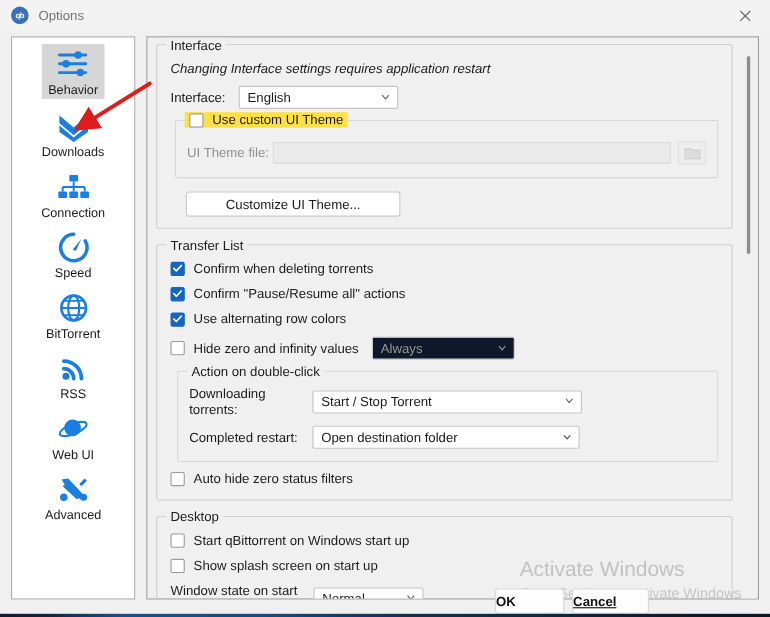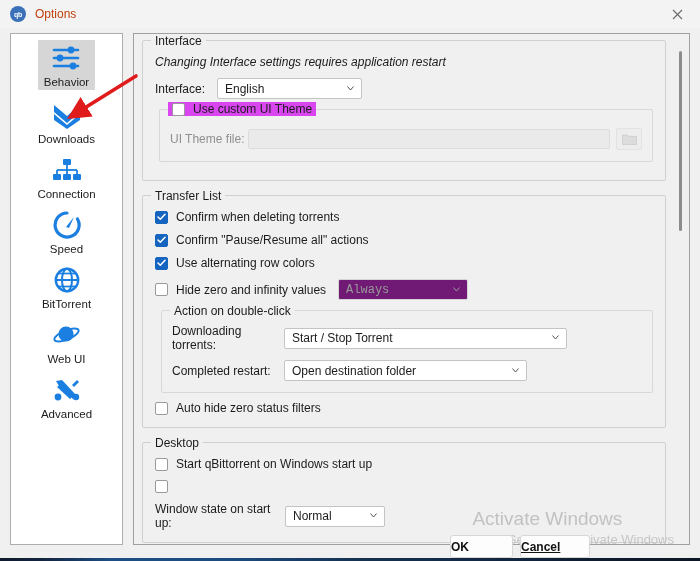--- a/index.html
+++ b/index.html
@@ -46,21 +46,21 @@
     justify-content: center;
     color: #fff;
     font-size: 7px;
     font-weight: bold;
     letter-spacing: -0.3px;
     font-family: "Liberation Sans", sans-serif;
   }
   #title-text {
     margin-left: 9px;
     font-size: 12px;
-    color: #c2410c;
+    color: #737373;
   }
   #close-btn {
     position: absolute;
     right: 0; top: 0;
     width: 45px; height: 28px;
     display: flex;
     align-items: center;
     justify-content: center;
     color: #5a5a5a;
     font-size: 14px;
@@ -211,24 +211,23 @@
     color: #1b1b1b;
     box-sizing: border-box;
   }
   .combo .chev {
     position: absolute;
     right: 7px; top: 50%;
     margin-top: -3px;
     width: 7px; height: 5px;
   }
   .combo.disabled {
-    background: #701a75;
+    background: #0f172a;
     border-color: #d5d5d5;
     color: #999999;
-    font-family: Liberation Mono, monospace;
   }
 
   
   .field {
     height: 20px;
     background: #eaeaea;
     border: 1px solid #dcdcdc;
     border-radius: 2px;
     box-sizing: border-box;
     flex: 1;
@@ -422,20 +421,30 @@
           <circle cx="13" cy="13" r="11.2" fill="none" stroke="#1a7fe0" stroke-width="2.4"></circle>
           <ellipse cx="13" cy="13" rx="5" ry="11.2" fill="none" stroke="#1a7fe0" stroke-width="2"></ellipse>
           <line x1="2" y1="13" x2="24" y2="13" stroke="#1a7fe0" stroke-width="2"></line>
           <line x1="4" y1="6.5" x2="22" y2="6.5" stroke="#1a7fe0" stroke-width="1.7"></line>
           <line x1="4" y1="19.5" x2="22" y2="19.5" stroke="#1a7fe0" stroke-width="1.7"></line>
         </svg>
       </div>
       <div class="lbl">BitTorrent</div>
     </div>
 
+    <div class="side-item">
+      <div class="ic">
+        <svg width="26" height="26" viewBox="0 0 26 26">
+          <circle cx="6" cy="20" r="3.2" fill="#1a7fe0"></circle>
+          <path d="M4 13.2 A9 9 0 0 1 13 22.2" stroke="#1a7fe0" stroke-width="3.4" fill="none" stroke-linecap="round"></path>
+          <path d="M4 6.2 A16 16 0 0 1 20 22.2" stroke="#1a7fe0" stroke-width="3.4" fill="none" stroke-linecap="round"></path>
+        </svg>
+      </div>
+      <div class="lbl">RSS</div>
+    </div>
 
     <div class="side-item">
       <div class="ic">
         <svg width="28" height="26" viewBox="0 0 28 26">
           <circle cx="13" cy="12" r="7.6" fill="#1a7fe0"></circle>
           <ellipse cx="13.5" cy="13" rx="13" ry="4.6" fill="none" stroke="#1a7fe0" stroke-width="1.9" transform="rotate(-22 13.5 13)"></ellipse>
         </svg>
       </div>
       <div class="lbl">Web UI</div>
     </div>
@@ -466,35 +475,38 @@
           <div class="lab" style="width:62px">Interface:</div>
           <div class="combo" style="width:145px">
             <span>English</span>
             <svg class="chev" viewBox="0 0 7 5">
               <path d="M0.5 0.5 L3.5 4 L6.5 0.5" fill="none" stroke="#555" stroke-width="1"></path>
             </svg>
           </div>
         </div>
 
         <div class="subgroup" style="margin-left:4px;margin-top:10px;padding-top:6px">
-          <div class="cbx-row" style="position:absolute;left:8px;top:-8px;background:#d946ef;padding:0 4px;margin:0;text-align:center;">
+          <div class="cbx-row" style="position:absolute;left:8px;top:-8px;background:#fde047;padding:0 4px;margin:0;text-align:center;">
             <span class="cbx off"></span>
             <span class="cbx-lab">Use custom UI Theme</span>
           </div>
           <div class="row" style="margin-top:12px;margin-bottom:2px">
             <div class="lab dim" style="width:78px">UI Theme file:</div>
             <div class="field"></div>
             <div class="browse-btn">
               <svg width="15" height="12" viewBox="0 0 15 12">
                 <path d="M0.5 2 L5.5 2 L6.8 3.4 L14.5 3.4 L14.5 11.5 L0.5 11.5 Z" fill="#dcdcdc" stroke="#cbcbcb" stroke-width="0.8"></path>
               </svg>
             </div>
           </div>
         </div>
 
+        <div class="pushbtn" style="width:195px;margin-left:14px;margin-top:4px">
+          <span>Customize UI Theme...</span>
+        </div>
       </div>
 
       <div class="group" style="margin-top:14px">
         <div class="g-title">Transfer List</div>
 
         <div class="cbx-row">
           <span class="cbx on">
             <svg width="9" height="8" viewBox="0 0 9 8">
               <path d="M1 4 L3.3 6.3 L8 1.3" fill="none" stroke="#ffffff" stroke-width="1.5" stroke-linecap="round" stroke-linejoin="round"></path>
             </svg>
@@ -529,21 +541,21 @@
               <path d="M0.5 0.5 L3.5 4 L6.5 0.5" fill="none" stroke="#9a9a9a" stroke-width="1"></path>
             </svg>
           </div>
         </div>
 
         <div class="subgroup" style="margin-top:10px">
           <div class="g-title">Action on double-click</div>
 
           <div class="row">
             <div class="lab" style="width:112px">Downloading torrents:</div>
-            <div class="combo" style="width:283px">
+            <div class="combo" style="width:245px">
               <span>Start / Stop Torrent</span>
               <svg class="chev" viewBox="0 0 7 5">
                 <path d="M0.5 0.5 L3.5 4 L6.5 0.5" fill="none" stroke="#555" stroke-width="1"></path>
               </svg>
             </div>
           </div>
 
           <div class="row" style="margin-bottom:2px">
             <div class="lab" style="width:112px">Completed restart:</div>
             <div class="combo" style="width:243px">
@@ -564,20 +576,21 @@
       <div class="group" style="margin-top:14px">
         <div class="g-title">Desktop</div>
 
         <div class="cbx-row">
           <span class="cbx off"></span>
           <span class="cbx-lab">Start qBittorrent on Windows start up</span>
         </div>
 
         <div class="cbx-row">
           <span class="cbx off"></span>
+          <span class="cbx-lab">Show splash screen on start up</span>
         </div>
 
         <div class="row">
           <div class="lab" style="width:130px">Window state on start up:</div>
           <div class="combo" style="width:100px">
             <span>Normal</span>
             <svg class="chev" viewBox="0 0 7 5">
               <path d="M0.5 0.5 L3.5 4 L6.5 0.5" fill="none" stroke="#555" stroke-width="1"></path>
             </svg>
           </div>

